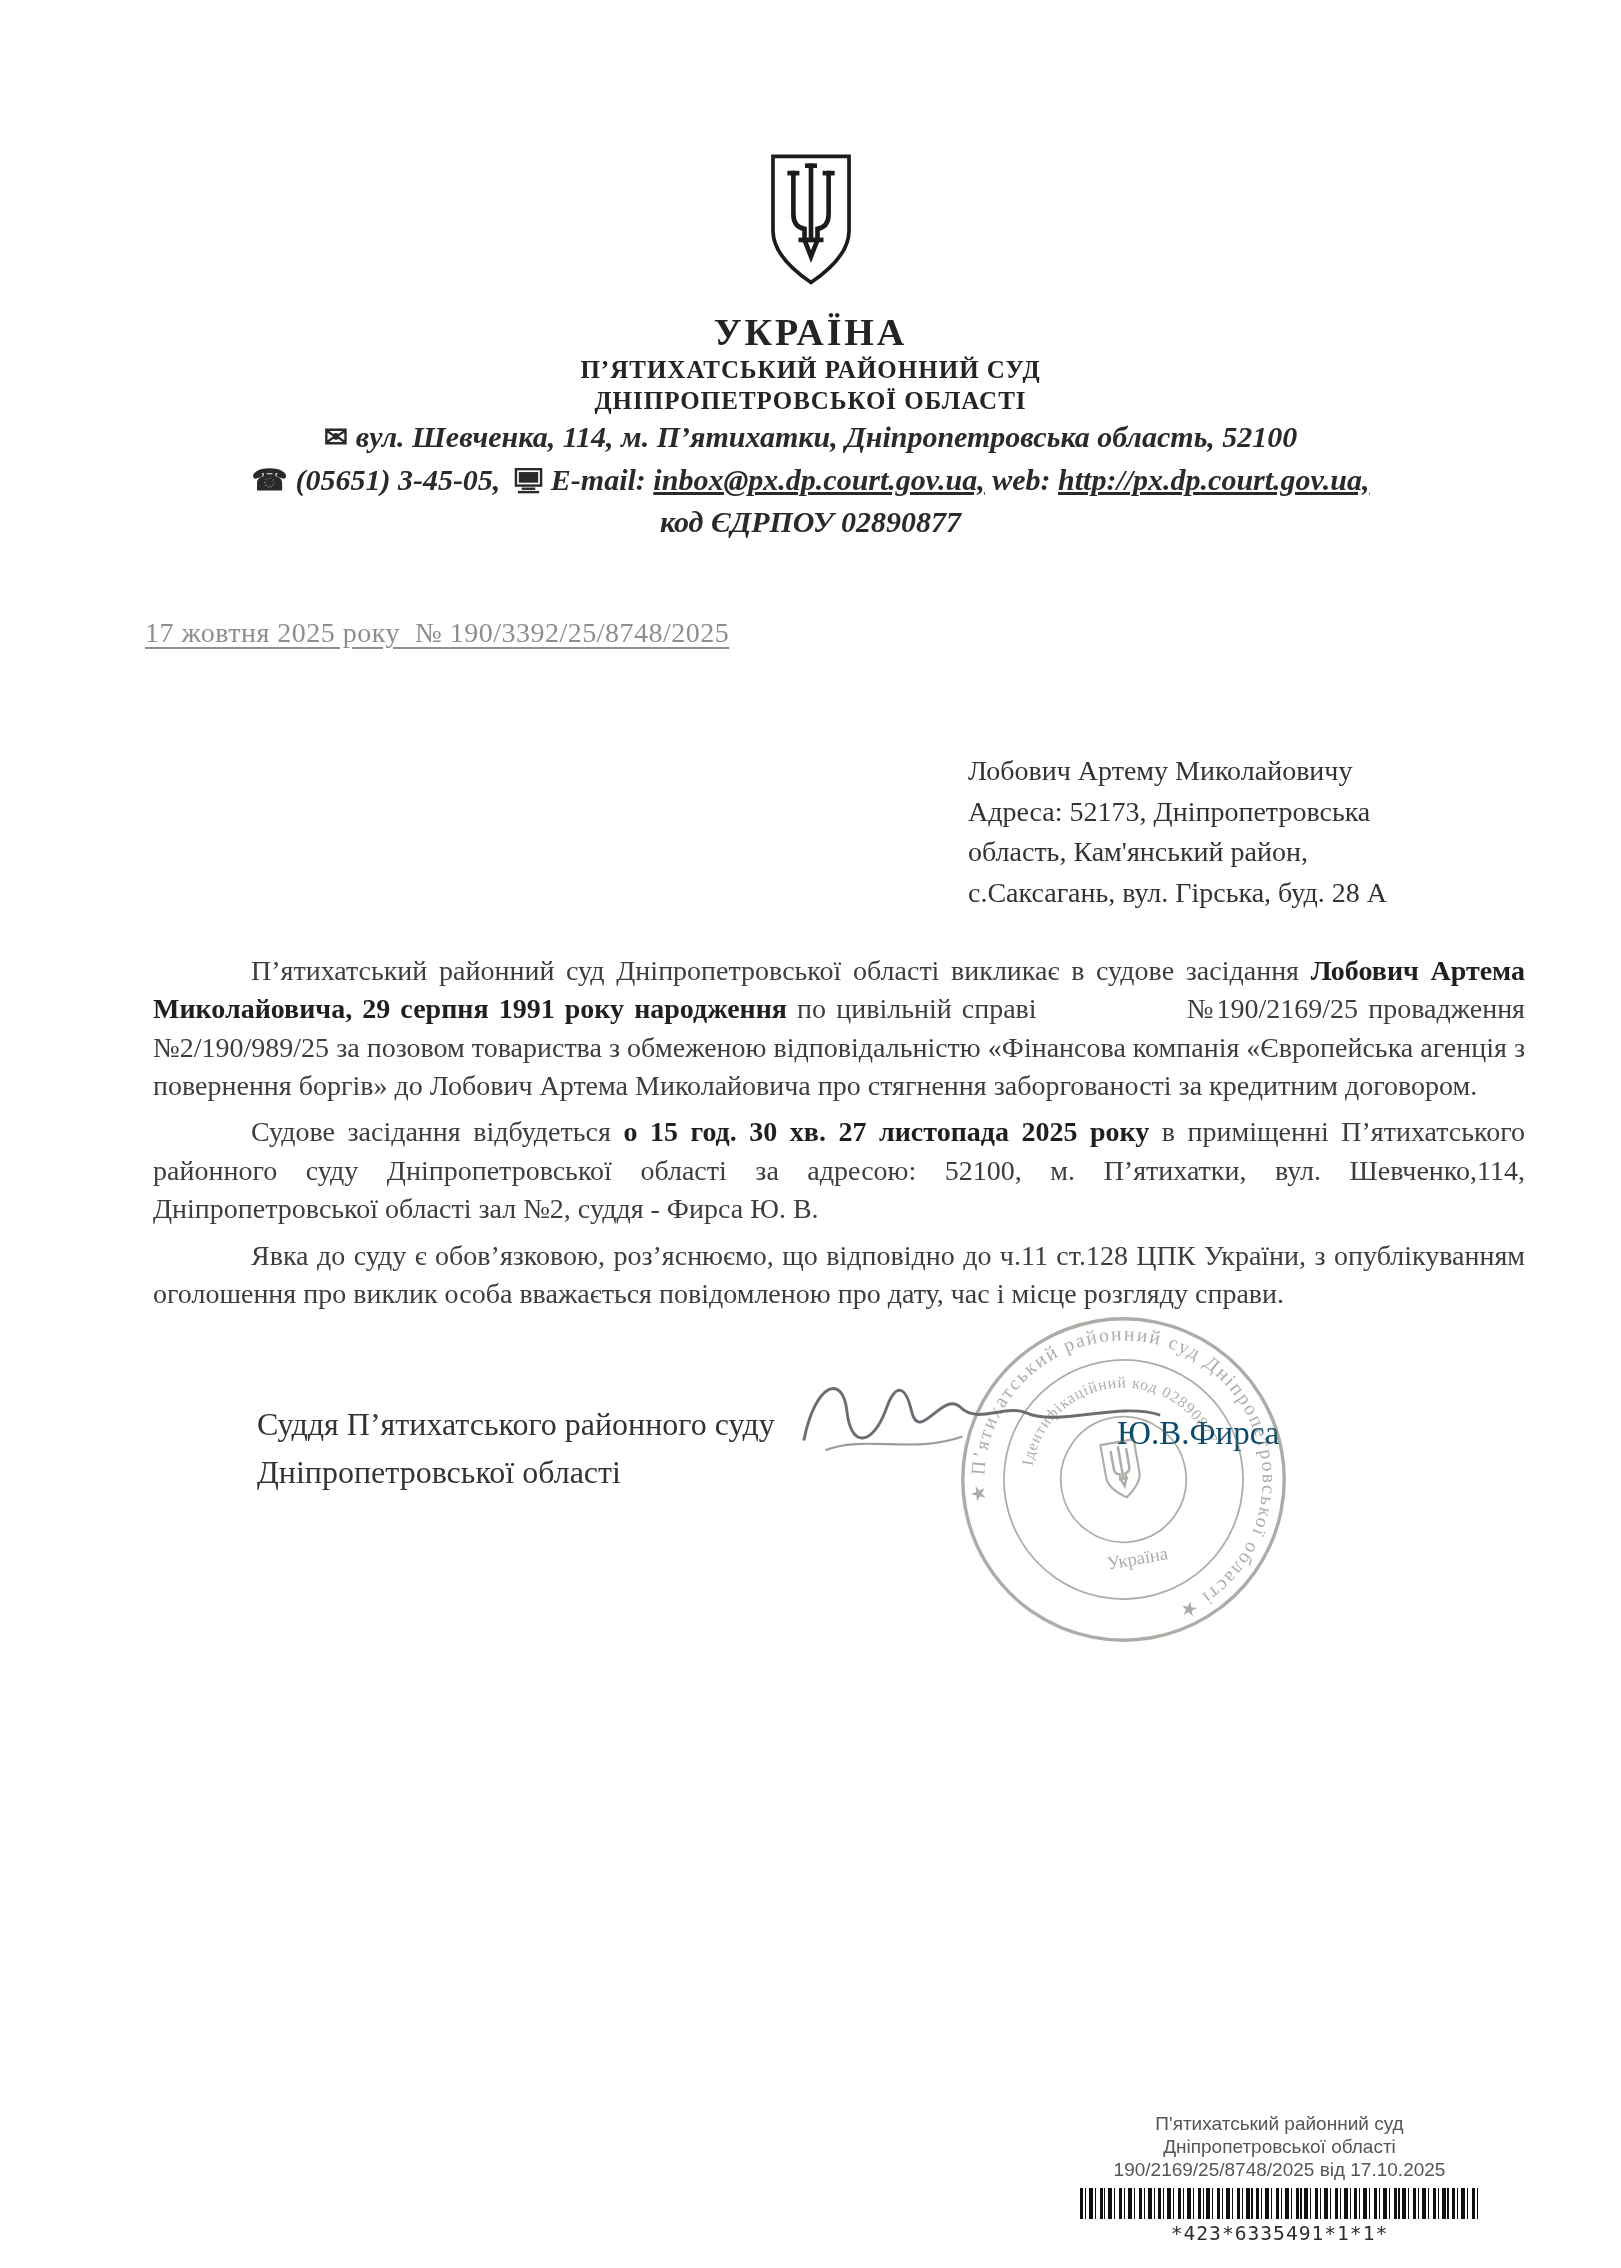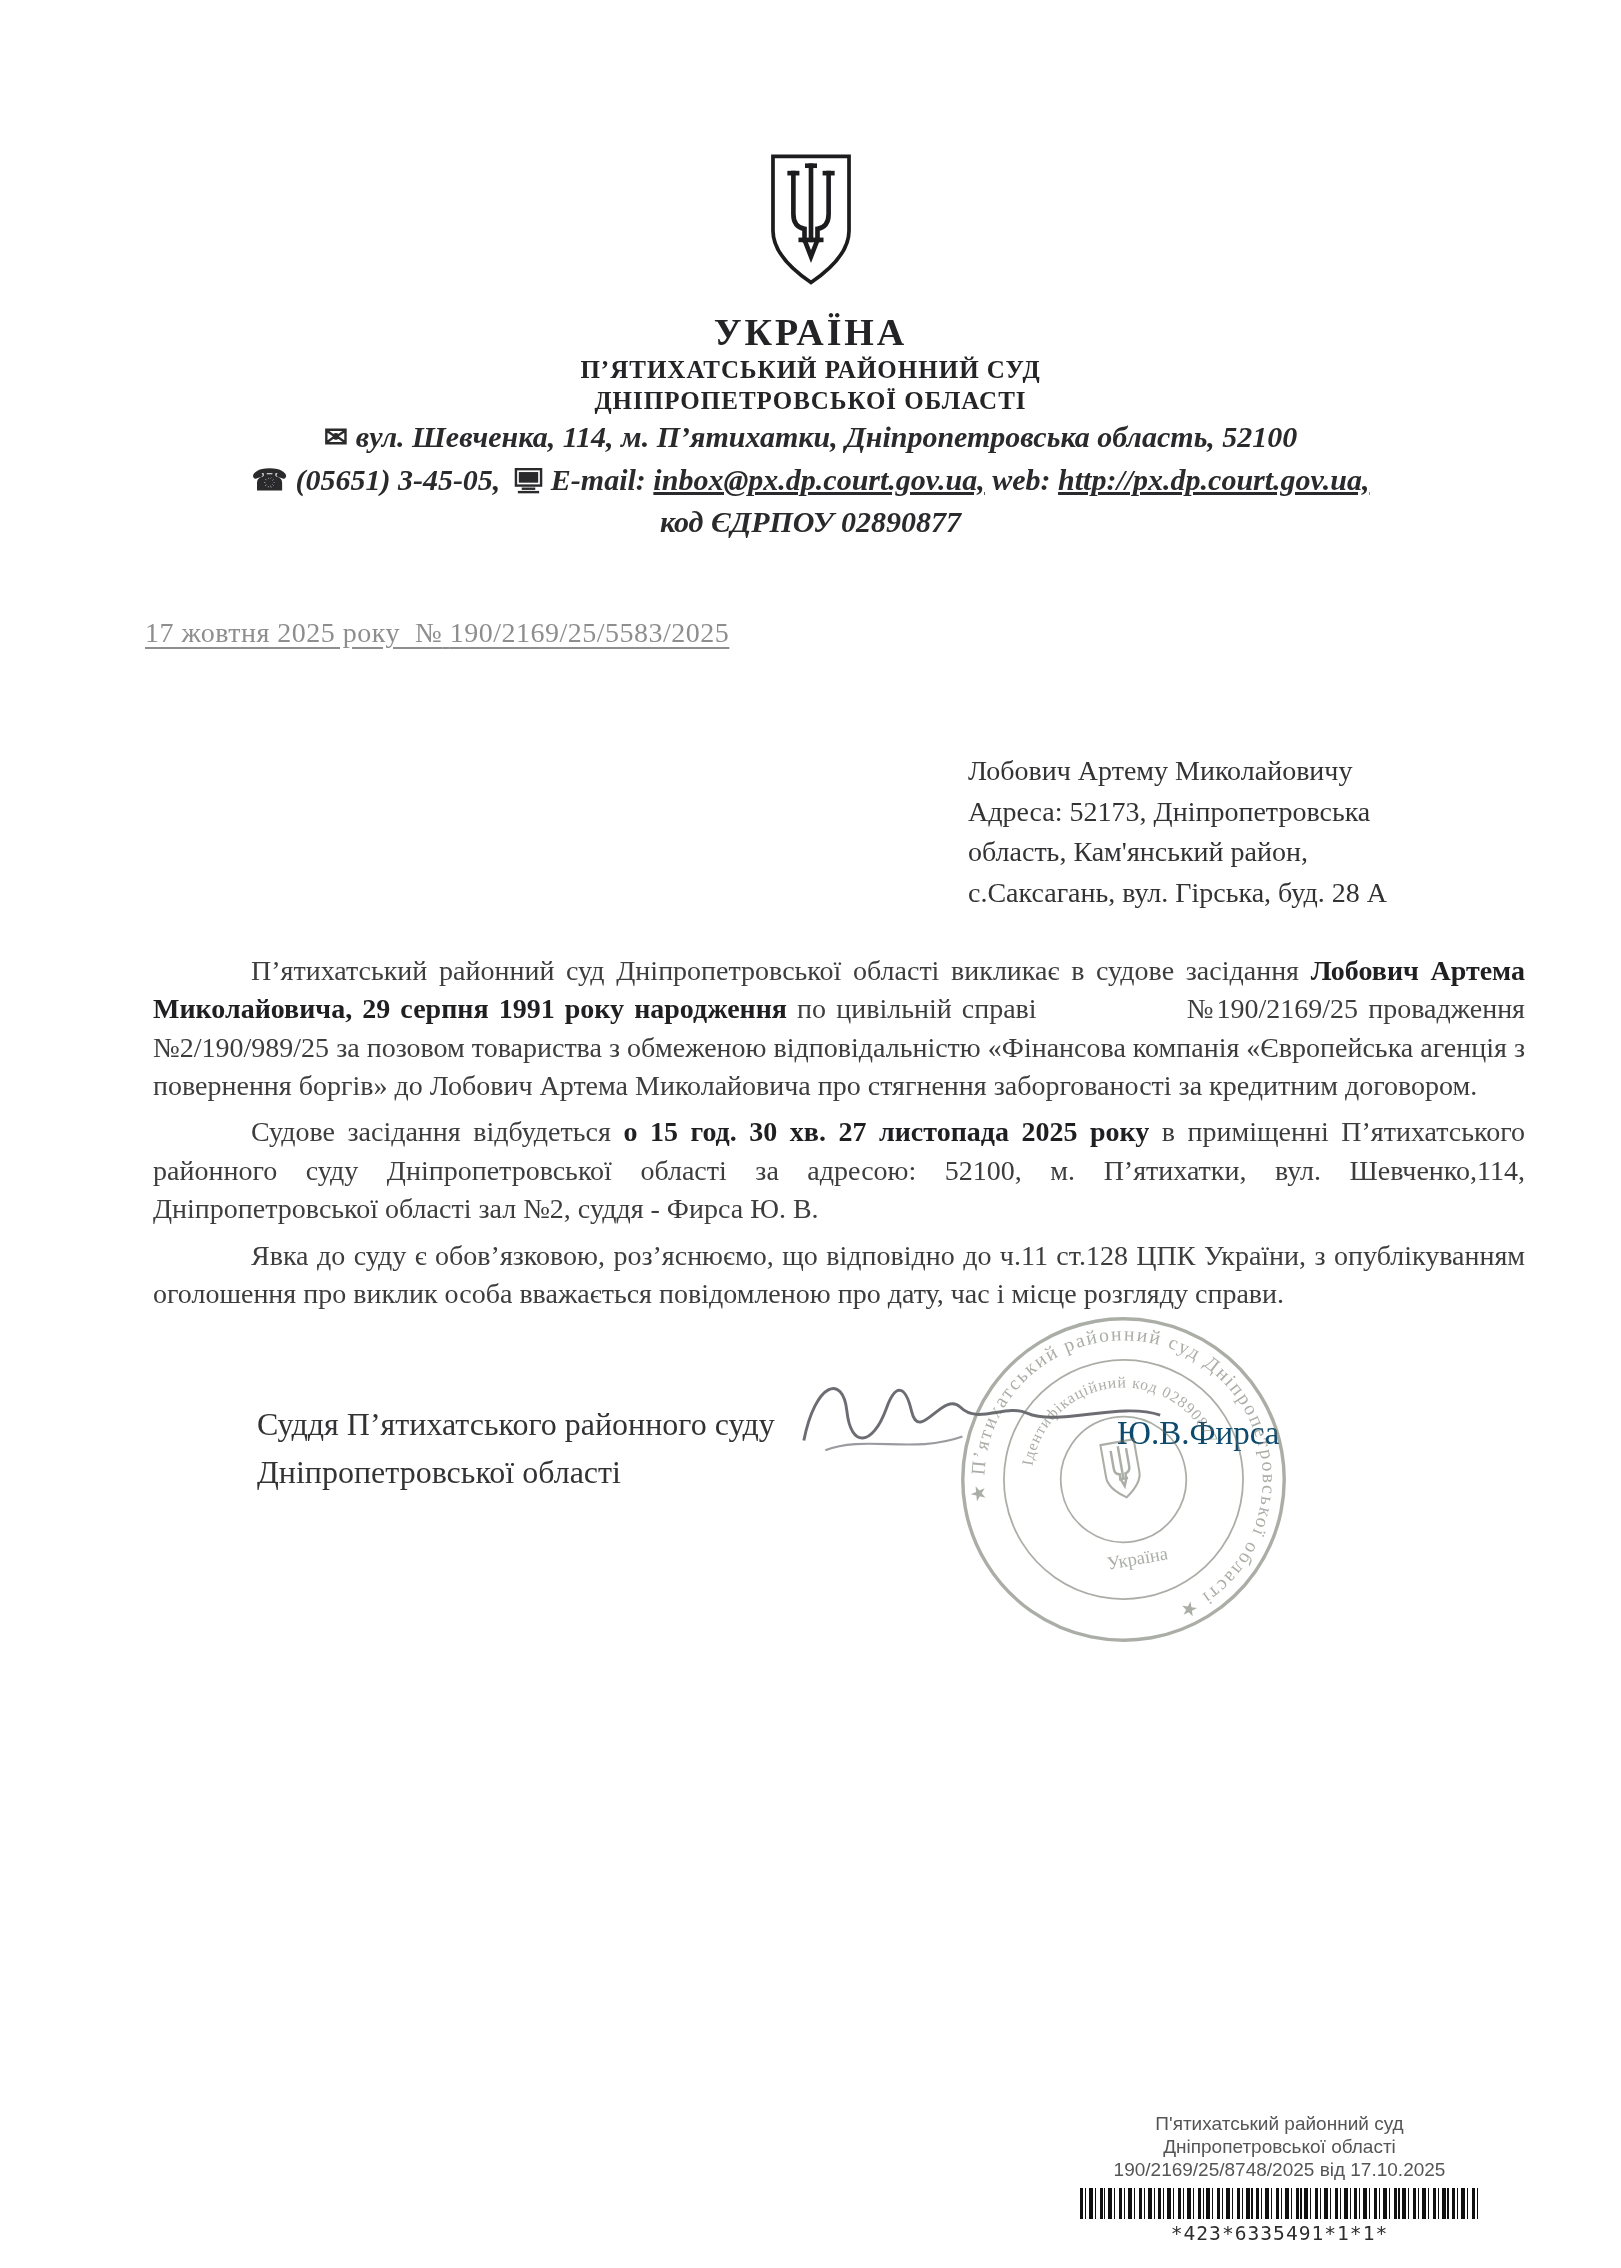--- a/index.html
+++ b/index.html
@@ -90,21 +90,21 @@
     <div class="hline"><span class="ic">✉</span><span>вул. Шевченка, 114,  м. П’ятихатки,  Дніпропетровська область, 52100</span></div>
     <div class="hline"><span class="ic">☎</span><span>(05651) 3-45-05,</span><svg class="mon-ic" width="29" height="25.5" viewBox="0 0 30 26" aria-hidden="true">
           <rect x="2" y="1" width="26" height="17" fill="none" stroke="#2a2a2c" stroke-width="2.5"></rect>
           <rect x="5" y="4" width="20" height="11" fill="#2a2a2c"></rect>
           <rect x="8" y="20" width="14" height="2.5" fill="#2a2a2c"></rect>
           <rect x="4" y="23.5" width="22" height="2.5" fill="#2a2a2c"></rect>
         </svg><span>E-mail:</span>&nbsp;<span class="lnk">inbox@px.dp.court.gov.ua,</span>&nbsp;<span>web:</span>&nbsp;<span class="lnk">http://px.dp.court.gov.ua,</span></div>
     <div class="hline">код ЄДРПОУ 02890877</div>
   </div>
 
-  <div class="refline"><span>17 жовтня 2025 року</span>&nbsp;&nbsp;<span>№</span>&nbsp;<span>190/2169/25/5583/2025</span></div>
+  <div class="refline"><span>17 жовтня 2025 року</span>&nbsp;&nbsp;<span>№</span>&nbsp;<span>190/3392/25/8748/2025</span></div>
 
   <div class="recipient">
     <div>Лобович Артему Миколайовичу</div>
     <div>Адреса: 52173, Дніпропетровська</div>
     <div>область, Кам'янський район,</div>
     <div>с.Саксагань, вул. Гірська, буд. 28 А</div>
   </div>
 
   <div class="bodytext">
     <p><span>П’ятихатський районний суд Дніпропетровської області викликає в судове засідання </span><b>Лобович Артема Миколайовича,  29  серпня 1991 року народження</b><span> по цивільній справі</span><span class="gap-left">№190/2169/25</span><span> провадження  №2/190/989/25  за  позовом  товариства  з  обмеженою  відповідальністю  «Фінансова компанія «Європейська агенція з повернення боргів» до Лобович Артема Миколайовича про стягнення заборгованості за кредитним договором.</span></p>

